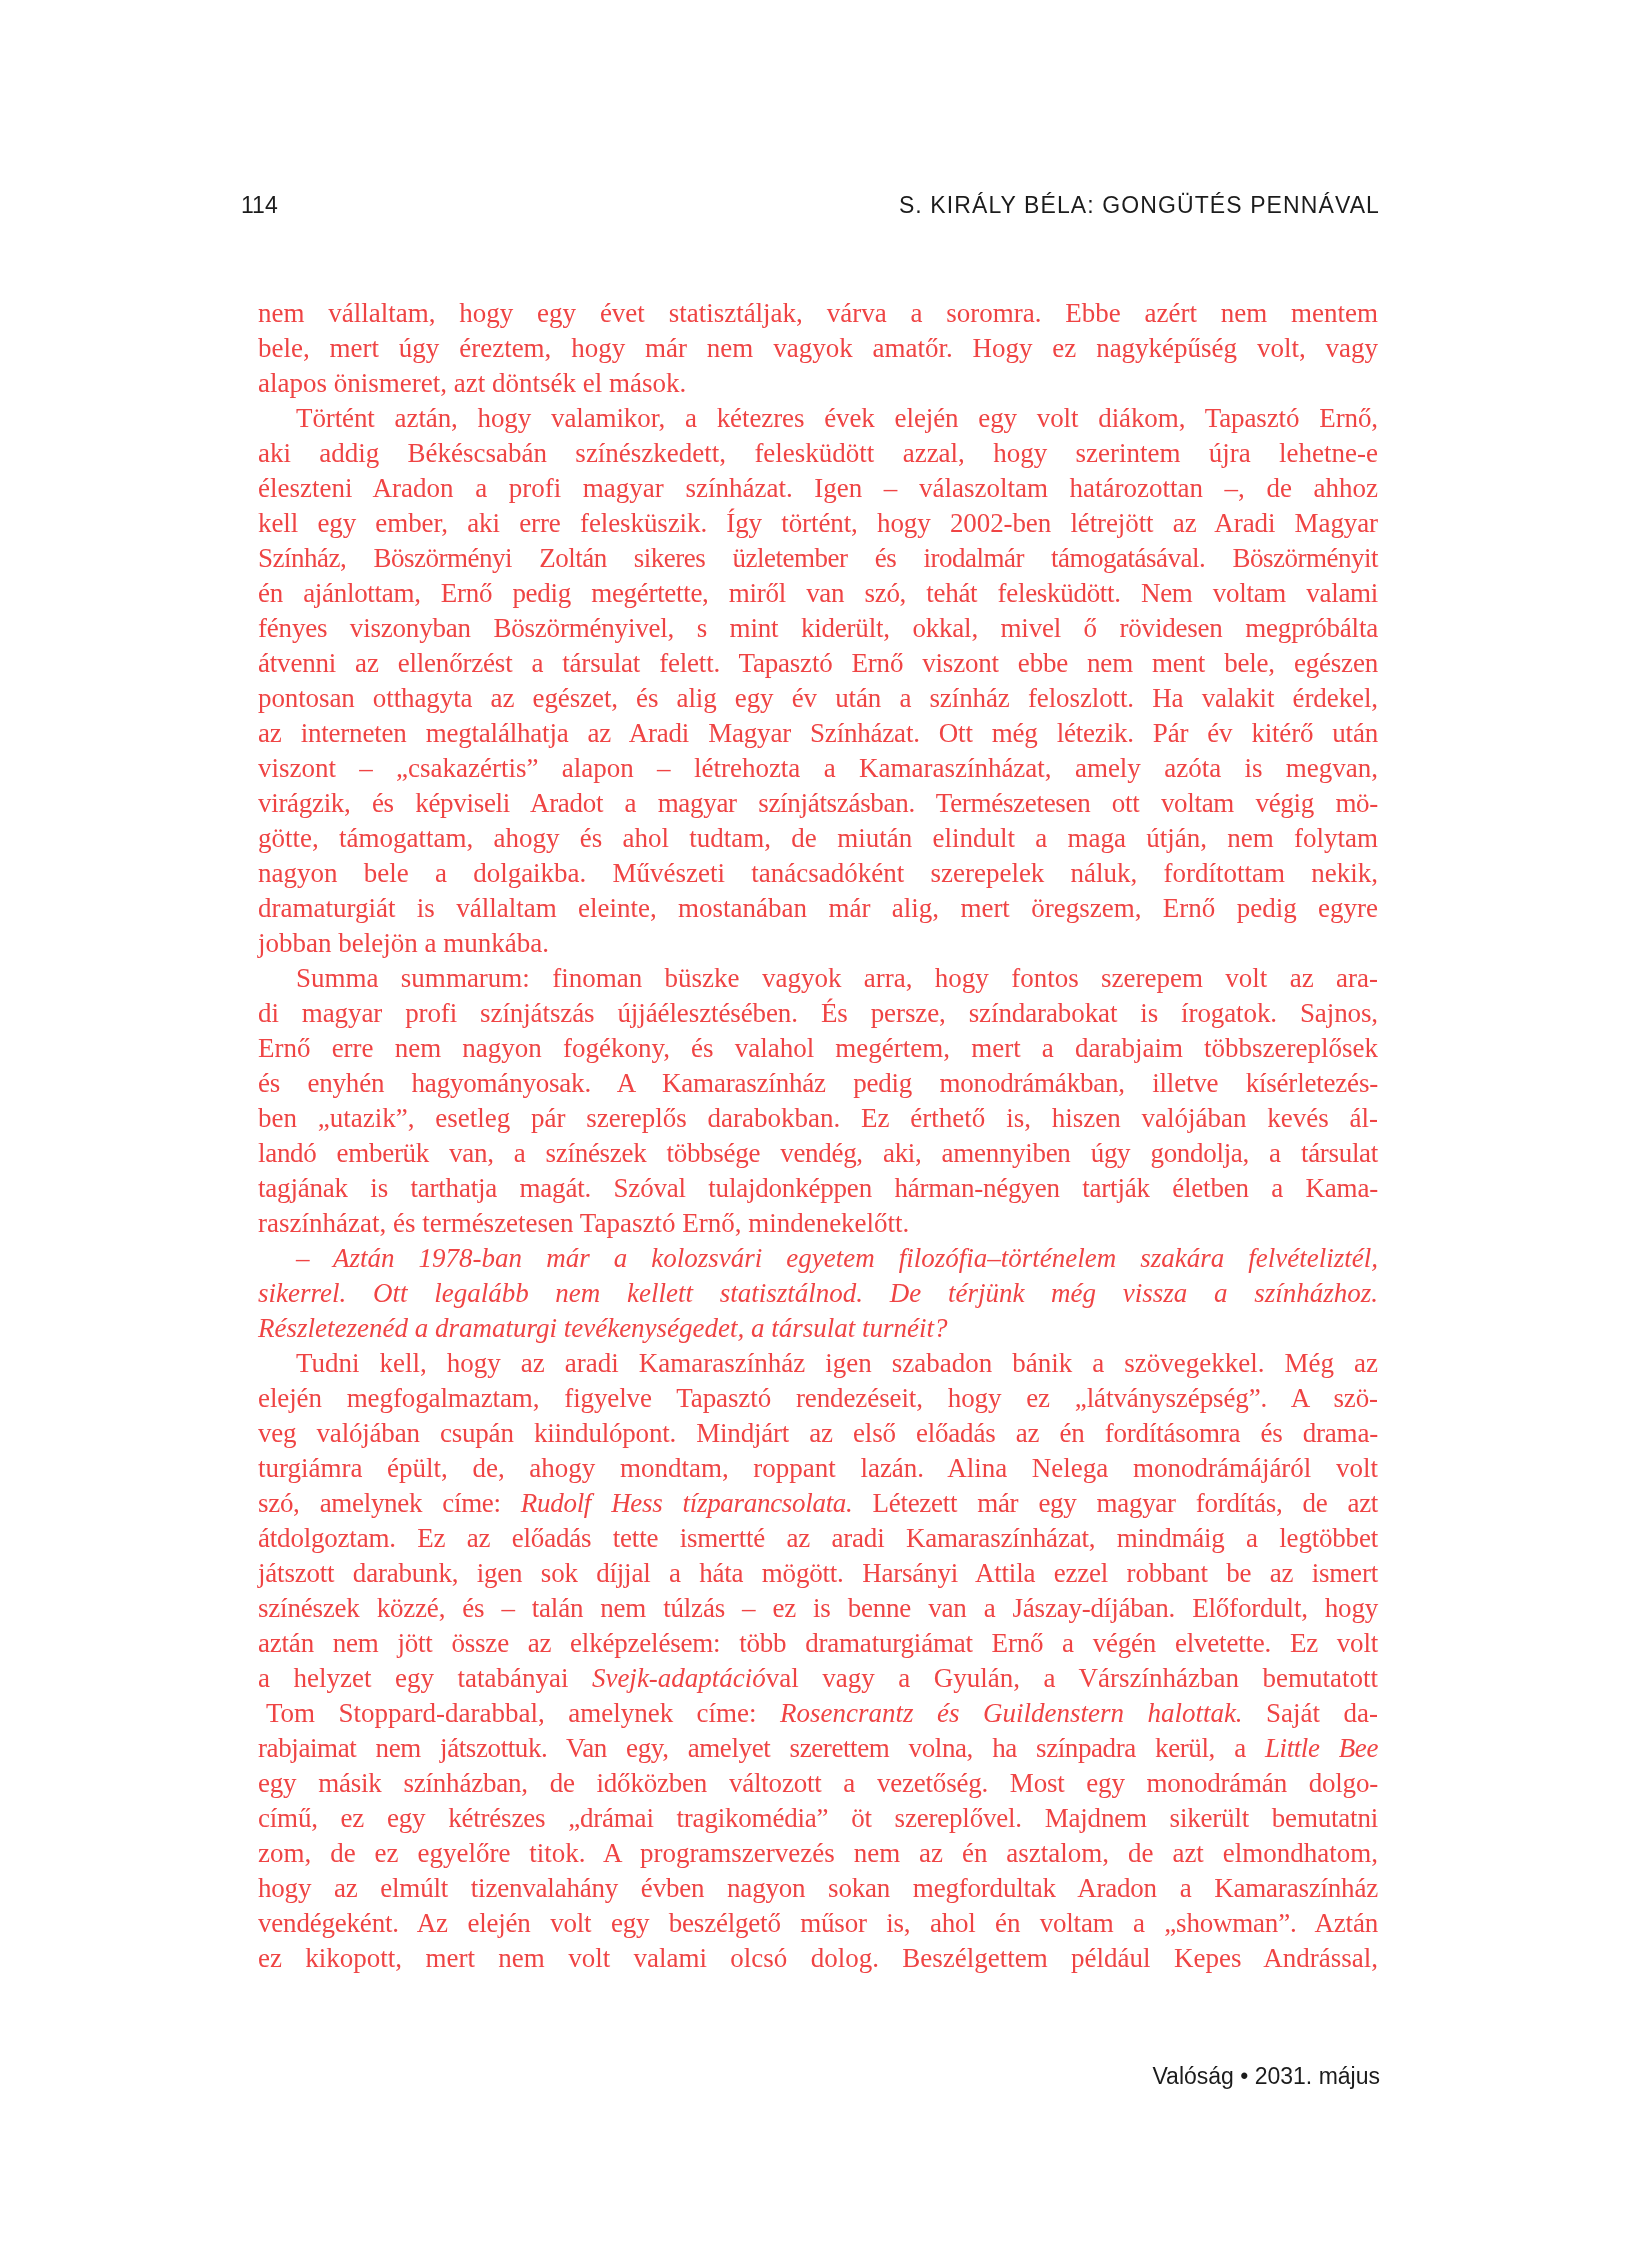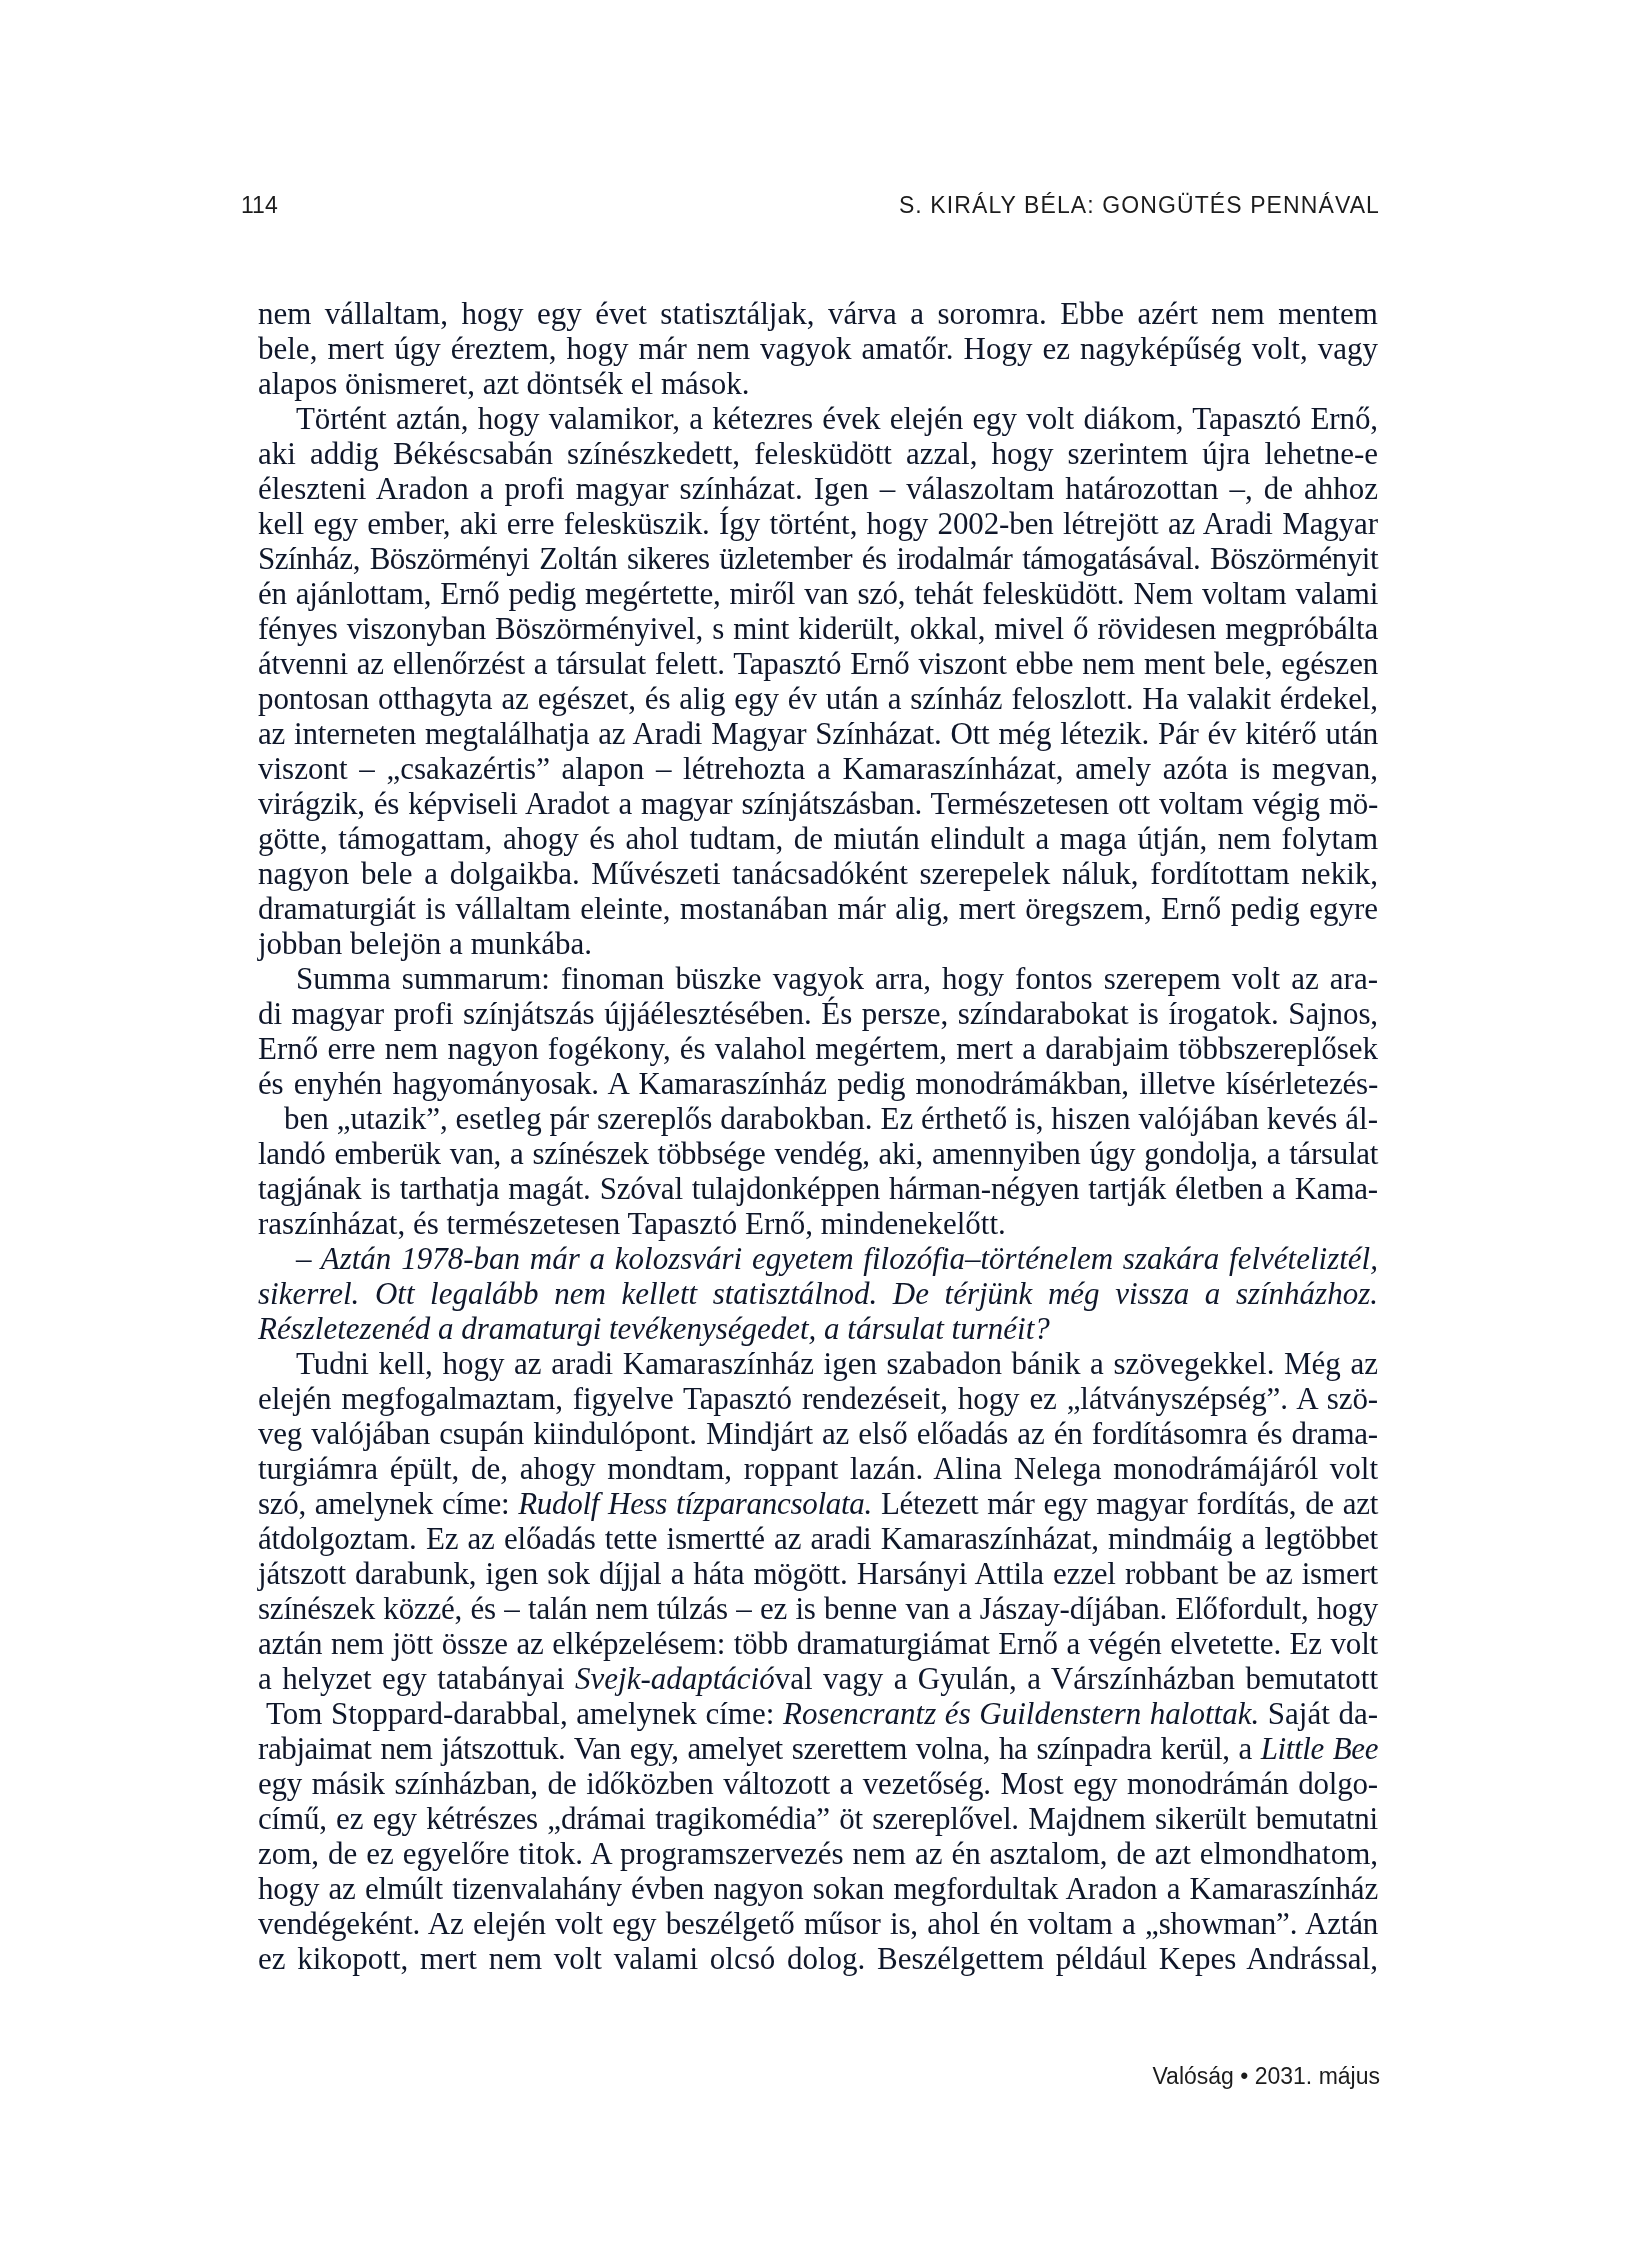--- a/index.html
+++ b/index.html
@@ -5,22 +5,22 @@
   html, body { margin: 0; padding: 0; background: #ffffff; }
   body { width: 1628px; height: 2261px; position: relative; overflow: hidden; color: #1a1a1a; }
   .running-head {
     position: absolute; left: 241px; right: 248px; top: 192px; height: 27.6px;
     font-family: "Liberation Sans", sans-serif; font-size: 23px; line-height: 27.6px;
     display: flex; justify-content: space-between; color: #1c1c1c;
   }
   .running-head .title { letter-spacing: 1.1px; }
   .body-text {
     position: absolute; left: 258px; width: 1120px; top: 296px;
-    font-family: "Liberation Serif", serif; font-size: 31px; line-height: 35px;
-    color: #0f172a;
+    font-family: "Liberation Serif", serif; font-size: 27px; line-height: 35px;
+    color: #ef4444;
   }
   .line { display: block; height: 35px; white-space: nowrap; overflow: visible;
           text-align: justify; text-align-last: justify; }
   .line.last { text-align-last: left; }
   .line.indent { padding-left: 38px; }
   .line.q { font-style: italic; }
   .line i, .line em { font-style: italic; }
   .footer {
     position: absolute; right: 248px; top: 2063px;
     font-family: "Liberation Sans", sans-serif; font-size: 23px; line-height: 27.6px; color: #1c1c1c;
@@ -51,21 +51,21 @@
     <div class="line" style="white-space: normal;">viszont – „csakazértis” alapon – létrehozta a Kamaraszínházat, amely azóta is megvan,</div>
     <div class="line" style="white-space: normal; letter-spacing: -0.3px;">virágzik, és képviseli Aradot a magyar színjátszásban. Természetesen ott voltam végig mö-</div>
     <div class="line" style="white-space: normal;">götte, támogattam, ahogy és ahol tudtam, de miután elindult a maga útján, nem folytam</div>
     <div class="line" style="white-space: normal;">nagyon bele a dolgaikba. Művészeti tanácsadóként szerepelek náluk, fordítottam nekik,</div>
     <div class="line" style="white-space: normal;">dramaturgiát is vállaltam eleinte, mostanában már alig, mert öregszem, Ernő pedig egyre</div>
     <div class="line last" style="white-space: normal;">jobban belejön a munkába.</div>
     <div class="line indent" style="white-space: normal;">Summa summarum: finoman büszke vagyok arra, hogy fontos szerepem volt az ara-</div>
     <div class="line" style="white-space: normal; letter-spacing: -0.1px;">di magyar profi színjátszás újjáélesztésében. És persze, színdarabokat is írogatok. Sajnos,</div>
     <div class="line" style="white-space: normal;">Ernő erre nem nagyon fogékony, és valahol megértem, mert a darabjaim többszereplősek</div>
     <div class="line" style="white-space: normal; letter-spacing: -0.2px;">és enyhén hagyományosak. A Kamaraszínház pedig monodrámákban, illetve kísérletezés-</div>
-    <div class="line" style="white-space: normal; margin-left: 26px;">ben „utazik”, esetleg pár szereplős darabokban. Ez érthető is, hiszen valójában kevés ál-</div>
+    <div class="line" style="white-space: normal;">ben „utazik”, esetleg pár szereplős darabokban. Ez érthető is, hiszen valójában kevés ál-</div>
     <div class="line" style="white-space: normal; letter-spacing: -0.3px;">landó emberük van, a színészek többsége vendég, aki, amennyiben úgy gondolja, a társulat</div>
     <div class="line" style="white-space: normal; letter-spacing: -0.2px;">tagjának is tarthatja magát. Szóval tulajdonképpen hárman-négyen tartják életben a Kama-</div>
     <div class="line last" style="white-space: normal;">raszínházat, és természetesen Tapasztó Ernő, mindenekelőtt.</div>
     <div class="line indent q" style="white-space: normal;">– Aztán 1978-ban már a kolozsvári egyetem filozófia–történelem szakára felvételiztél,</div>
     <div class="line q" style="white-space: normal;">sikerrel. Ott legalább nem kellett statisztálnod. De térjünk még vissza a színházhoz.</div>
     <div class="line last q" style="white-space: normal;">Részletezenéd a dramaturgi tevékenységedet, a társulat turnéit?</div>
     <div class="line indent" style="white-space: normal;">Tudni kell, hogy az aradi Kamaraszínház igen szabadon bánik a szövegekkel. Még az</div>
     <div class="line" style="white-space: normal; letter-spacing: -0.1px;">elején megfogalmaztam, figyelve Tapasztó rendezéseit, hogy ez „látványszépség”. A szö-</div>
     <div class="line" style="white-space: normal; letter-spacing: -0.2px;">veg valójában csupán kiindulópont. Mindjárt az első előadás az én fordításomra és drama-</div>
     <div class="line" style="white-space: normal;">turgiámra épült, de, ahogy mondtam, roppant lazán. Alina Nelega monodrámájáról volt</div>

